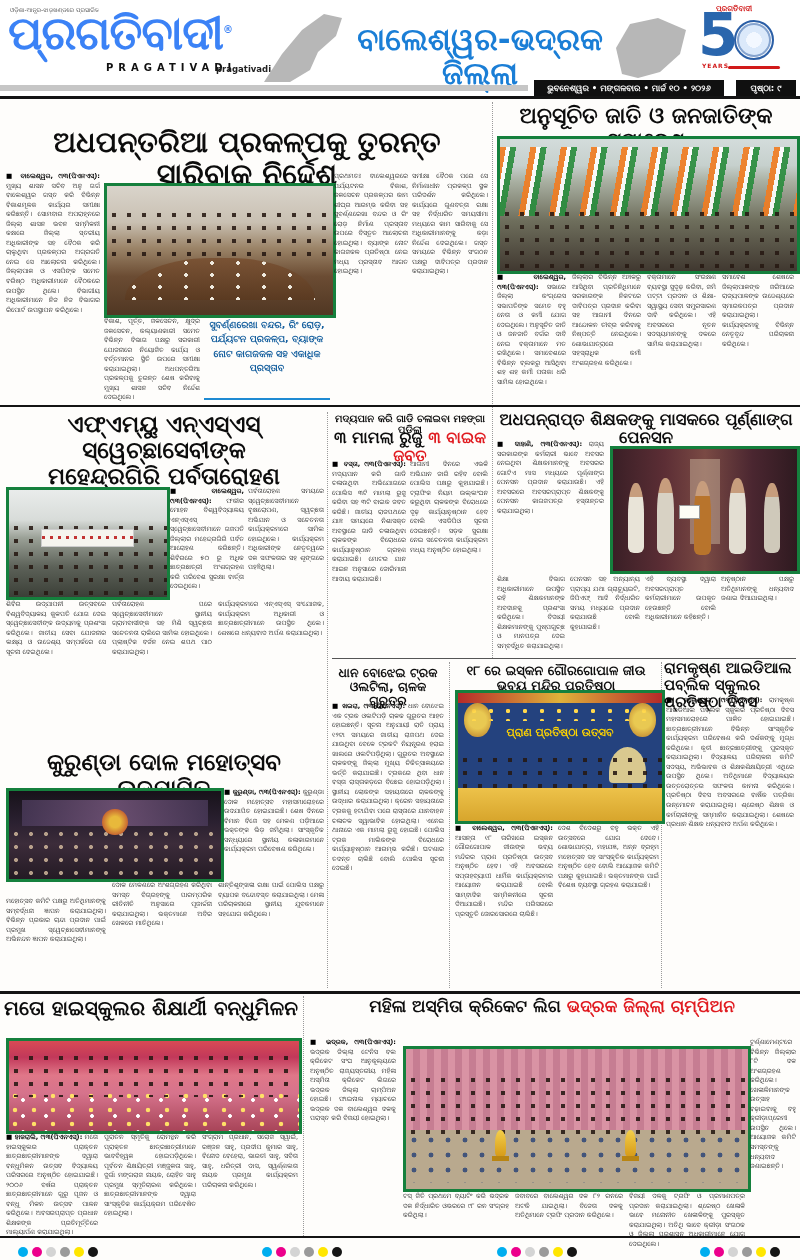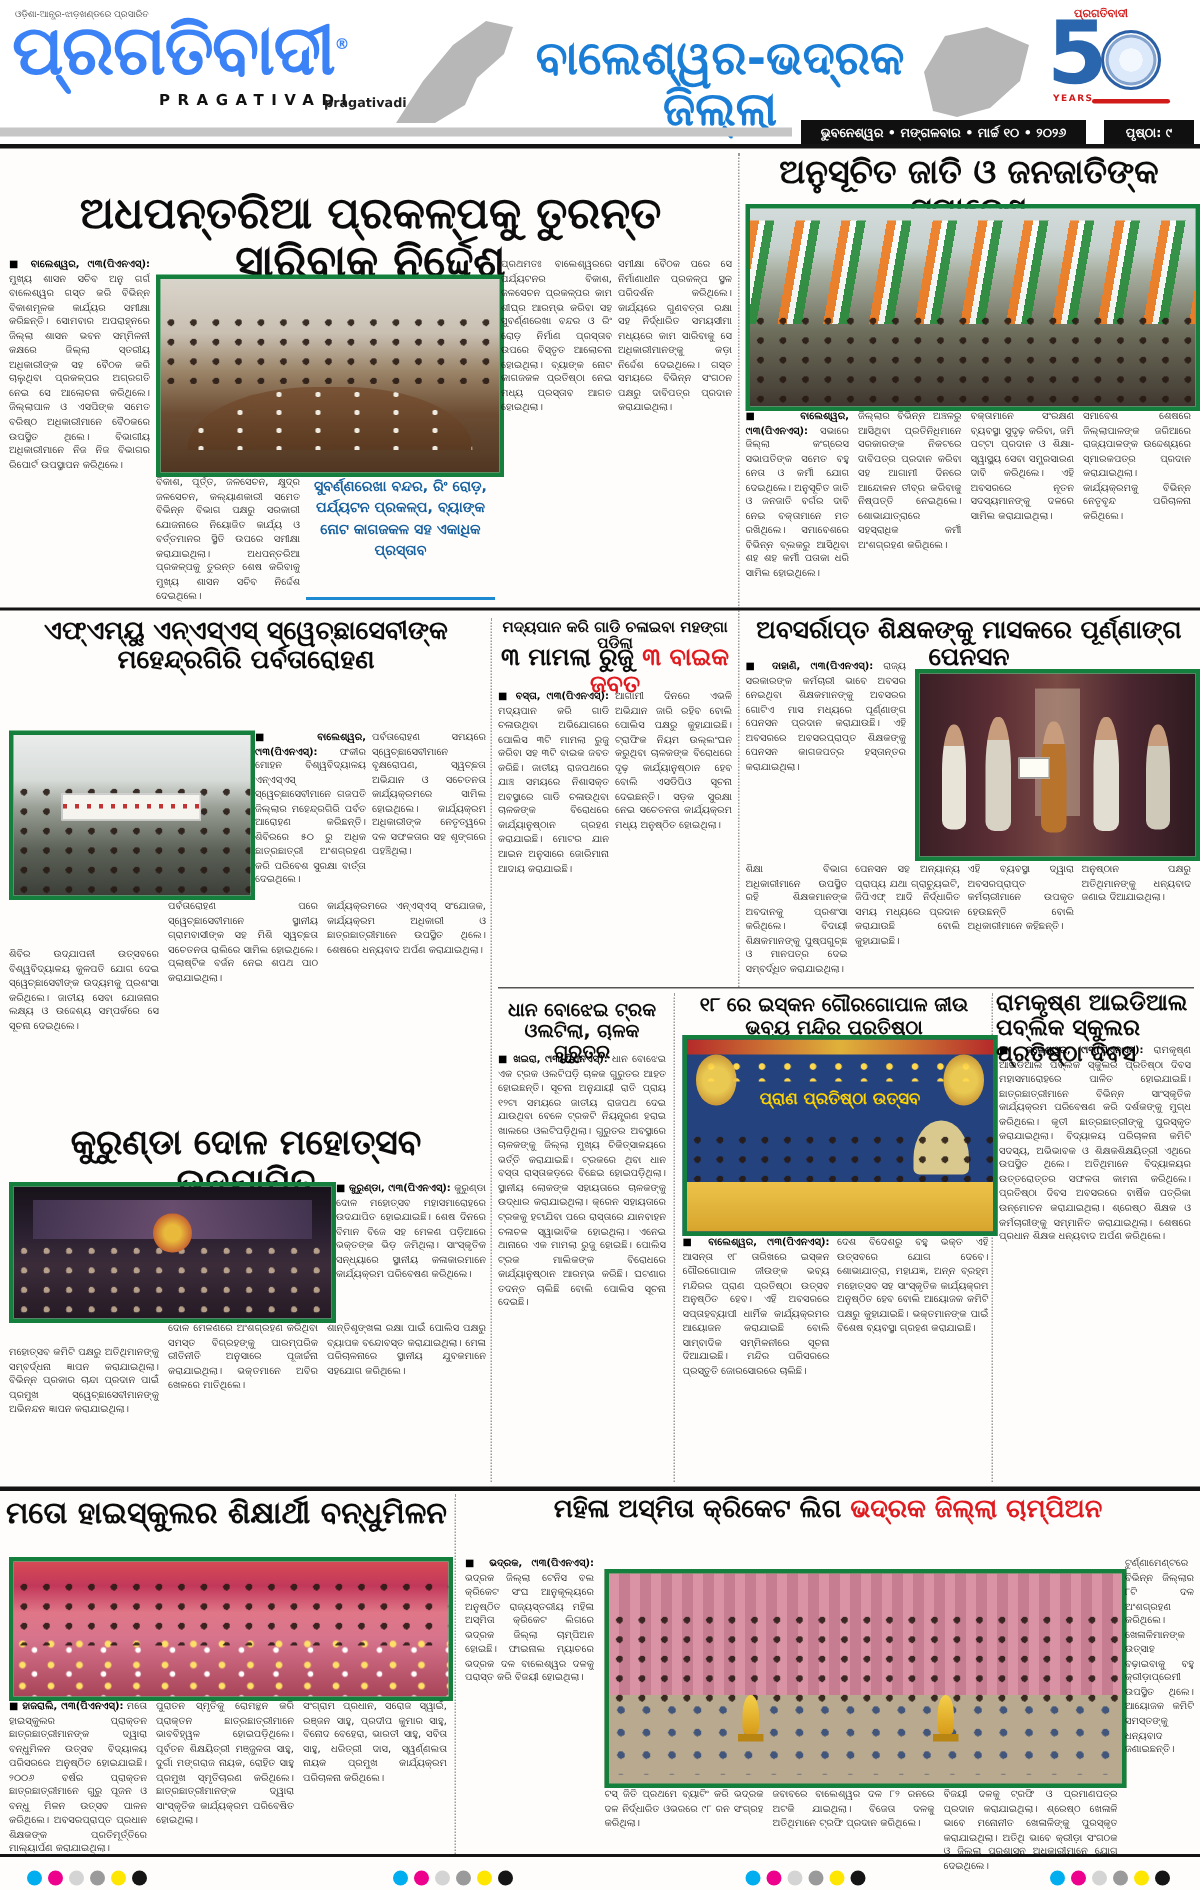--- a/index.html
+++ b/index.html
@@ -90,45 +90,45 @@
     <div style="position:absolute;left:0;top:6%;right:0;height:52%;background:repeating-linear-gradient(100deg,rgba(240,125,35,.92) 0 6px,rgba(255,255,255,.9) 6px 10px,rgba(40,140,60,.9) 10px 16px,rgba(0,0,0,0) 16px 30px);"></div>
     <div class="crowd" style="top:52%;height:48%;"></div>
   </div>
   <div class="c bc" style="left:497px;top:273px;width:69px;height:128px;">
     <span class="dl">■ ବାଲେଶ୍ୱର, ୯ା୩(ପିଏନଏସ୍):</span> <span>ସଭାରେ ଜିଲ୍ଲା କଂଗ୍ରେସ ସଭାପତିଙ୍କ ସମେତ ବହୁ ନେତା ଓ କର୍ମୀ ଯୋଗ ଦେଇଥିଲେ। ଅନୁସୂଚିତ ଜାତି ଓ ଜନଜାତି ବର୍ଗର ଦାବି ନେଇ ବକ୍ତାମାନେ ମତ ରଖିଥିଲେ। ସମାବେଶରେ ବିଭିନ୍ନ ବ୍ଲକରୁ ଆସିଥିବା ଶହ ଶହ କର୍ମୀ ପତାକା ଧରି ସାମିଲ ହୋଇଥିଲେ।</span>
   </div>
   <div class="c bc" style="left:572px;top:273px;width:69px;height:128px;">ଜିଲ୍ଲାର ବିଭିନ୍ନ ଅଞ୍ଚଳରୁ ଆସିଥିବା ପ୍ରତିନିଧିମାନେ ସରକାରଙ୍କ ନିକଟରେ ଦାବିପତ୍ର ପ୍ରଦାନ କରିବା ସହ ଆଗାମୀ ଦିନରେ ଆନ୍ଦୋଳନ ତୀବ୍ର କରିବାକୁ ନିଷ୍ପତ୍ତି ନେଇଥିଲେ। ଶୋଭାଯାତ୍ରାରେ ସହସ୍ରାଧିକ କର୍ମୀ ଅଂଶଗ୍ରହଣ କରିଥିଲେ।</div>
   <div class="c bc" style="left:647px;top:273px;width:69px;height:128px;">ବକ୍ତାମାନେ ସଂରକ୍ଷଣ ବ୍ୟବସ୍ଥା ସୁଦୃଢ଼ କରିବା, ଜମି ପଟ୍ଟା ପ୍ରଦାନ ଓ ଶିକ୍ଷା-ସ୍ୱାସ୍ଥ୍ୟ ସେବା ସମ୍ପ୍ରସାରଣ ଦାବି କରିଥିଲେ। ଏହି ଅବସରରେ ନୂତନ ସଦସ୍ୟମାନଙ୍କୁ ଦଳରେ ସାମିଲ କରାଯାଇଥିଲା।</div>
   <div class="c bc" style="left:722px;top:273px;width:72px;height:128px;">ସମାବେଶ ଶେଷରେ ଜିଲ୍ଲାପାଳଙ୍କ ଜରିଆରେ ରାଜ୍ୟପାଳଙ୍କ ଉଦ୍ଦେଶ୍ୟରେ ସ୍ମାରକପତ୍ର ପ୍ରଦାନ କରାଯାଇଥିଲା। କାର୍ଯ୍ୟକ୍ରମକୁ ବିଭିନ୍ନ ନେତୃବୃନ୍ଦ ପରିଚାଳନା କରିଥିଲେ।</div>
 
-  <div class="c h" style="left:4px;top:412px;width:320px;font-size:17px;">
+  <div class="c h" style="left:4px;top:412px;width:320px;font-size:23px;">
     <span>ଏଫ୍‌ଏମ୍‌ୟୁ ଏନ୍‌ଏସ୍‌ଏସ୍ ସ୍ୱେଚ୍ଛାସେବୀଙ୍କ</span><br><span>ମହେନ୍ଦ୍ରଗିରି ପର୍ବତାରୋହଣ</span>
   </div>
   <div class="c photo" style="left:6px;top:487px;width:158px;height:107px;background:linear-gradient(180deg,#e9eceb 0%,#d8dcd9 28%,#9aa096 45%,#5c6158 72%,#3b3f37 100%);">
     <div class="crowd" style="top:30%;height:70%;"></div>
     <div style="position:absolute;left:20%;top:36%;width:58%;height:15%;background:#f5f4ee;border:1px solid #ccc;background-image:repeating-linear-gradient(90deg,#c23333 0 3px,transparent 3px 8px);background-size:100% 3px;background-position:center;background-repeat:no-repeat;"></div>
   </div>
   <div class="c bc" style="left:170px;top:487px;width:74px;height:108px;">
     <span class="dl">■ ବାଲେଶ୍ୱର, ୯ା୩(ପିଏନଏସ୍):</span> <span>ଫକୀର ମୋହନ ବିଶ୍ୱବିଦ୍ୟାଳୟ ଏନ୍‌ଏସ୍‌ଏସ୍ ସ୍ୱେଚ୍ଛାସେବୀମାନେ ଗଜପତି ଜିଲ୍ଲାର ମହେନ୍ଦ୍ରଗିରି ପର୍ବତ ଆରୋହଣ କରିଛନ୍ତି। ଶିବିରରେ ୫୦ ରୁ ଅଧିକ ଛାତ୍ରଛାତ୍ରୀ ଅଂଶଗ୍ରହଣ କରି ପରିବେଶ ସୁରକ୍ଷା ବାର୍ତ୍ତା ଦେଇଥିଲେ।</span>
   </div>
   <div class="c bc" style="left:248px;top:487px;width:76px;height:108px;">ପର୍ବତାରୋହଣ ସମୟରେ ସ୍ୱେଚ୍ଛାସେବୀମାନେ ବୃକ୍ଷରୋପଣ, ସ୍ୱଚ୍ଛତା ଅଭିଯାନ ଓ ସଚେତନତା କାର୍ଯ୍ୟକ୍ରମରେ ସାମିଲ ହୋଇଥିଲେ। କାର୍ଯ୍ୟକ୍ରମ ଅଧିକାରୀଙ୍କ ନେତୃତ୍ୱରେ ଦଳ ସଫଳତାର ସହ ଶୃଙ୍ଗରେ ପହଞ୍ଚିଥିଲା।</div>
-  <div class="c bc" style="left:6px;top:600px;width:100px;height:146px;margin-top:32px;">ଶିବିର ଉଦ୍‌ଯାପନୀ ଉତ୍ସବରେ ବିଶ୍ୱବିଦ୍ୟାଳୟ କୁଳପତି ଯୋଗ ଦେଇ ସ୍ୱେଚ୍ଛାସେବୀଙ୍କ ଉଦ୍ୟମକୁ ପ୍ରଶଂସା କରିଥିଲେ। ଜାତୀୟ ସେବା ଯୋଜନାର ଲକ୍ଷ୍ୟ ଓ ଉଦ୍ଦେଶ୍ୟ ସମ୍ପର୍କରେ ସେ ସୂଚନା ଦେଇଥିଲେ।</div>
+  <div class="c bc" style="left:6px;top:600px;width:100px;height:146px;">ଶିବିର ଉଦ୍‌ଯାପନୀ ଉତ୍ସବରେ ବିଶ୍ୱବିଦ୍ୟାଳୟ କୁଳପତି ଯୋଗ ଦେଇ ସ୍ୱେଚ୍ଛାସେବୀଙ୍କ ଉଦ୍ୟମକୁ ପ୍ରଶଂସା କରିଥିଲେ। ଜାତୀୟ ସେବା ଯୋଜନାର ଲକ୍ଷ୍ୟ ଓ ଉଦ୍ଦେଶ୍ୟ ସମ୍ପର୍କରେ ସେ ସୂଚନା ଦେଇଥିଲେ।</div>
   <div class="c bc" style="left:112px;top:600px;width:100px;height:146px;">ପର୍ବତାରୋହଣ ପରେ ସ୍ୱେଚ୍ଛାସେବୀମାନେ ସ୍ଥାନୀୟ ଗ୍ରାମବାସୀଙ୍କ ସହ ମିଶି ସ୍ୱଚ୍ଛତା ସଚେତନତା ରାଲିରେ ସାମିଲ ହୋଇଥିଲେ। ପ୍ଲାଷ୍ଟିକ ବର୍ଜନ ନେଇ ଶପଥ ପାଠ କରାଯାଇଥିଲା।</div>
   <div class="c bc" style="left:218px;top:600px;width:106px;height:146px;">କାର୍ଯ୍ୟକ୍ରମରେ ଏନ୍‌ଏସ୍‌ଏସ୍ ସଂଯୋଜକ, କାର୍ଯ୍ୟକ୍ରମ ଅଧିକାରୀ ଓ ଛାତ୍ରଛାତ୍ରୀମାନେ ଉପସ୍ଥିତ ଥିଲେ। ଶେଷରେ ଧନ୍ୟବାଦ ଅର୍ପଣ କରାଯାଇଥିଲା।</div>
 
   <div class="c h" style="left:332px;top:413px;width:156px;font-size:10px;">ମଦ୍ୟପାନ କରି ଗାଡି ଚଳାଇବା ମହଙ୍ଗା ପଡିଲା</div>
   <div class="c h" style="left:332px;top:429px;width:156px;font-size:16px;">
     <span>୩ ମାମଲା ରୁଜୁ </span><span class="red">୩ ବାଇକ ଜବତ</span>
   </div>
   <div class="c bc" style="left:332px;top:460px;width:74px;height:194px;">
     <span class="dl">■ ବସ୍ତା, ୯ା୩(ପିଏନଏସ୍):</span> <span>ମଦ୍ୟପାନ କରି ଗାଡି ଚଳାଉଥିବା ଅଭିଯୋଗରେ ପୋଲିସ ୩ଟି ମାମଲା ରୁଜୁ କରିବା ସହ ୩ଟି ବାଇକ ଜବତ କରିଛି। ଜାତୀୟ ରାଜପଥରେ ଯାଞ୍ଚ ସମୟରେ ନିଶାସକ୍ତ ଅବସ୍ଥାରେ ଗାଡି ଚଳାଉଥିବା ଚାଳକଙ୍କ ବିରୋଧରେ କାର୍ଯ୍ୟାନୁଷ୍ଠାନ ଗ୍ରହଣ କରାଯାଇଛି। ମୋଟର ଯାନ ଆଇନ ଅନୁସାରେ ଜୋରିମାନା ଆଦାୟ କରାଯାଇଛି।</span>
   </div>
   <div class="c bc" style="left:410px;top:460px;width:78px;height:194px;">ଆଗାମୀ ଦିନରେ ଏଭଳି ଅଭିଯାନ ଜାରି ରହିବ ବୋଲି ପୋଲିସ ପକ୍ଷରୁ କୁହାଯାଇଛି। ଟ୍ରାଫିକ ନିୟମ ଉଲ୍ଲଂଘନ କରୁଥିବା ଚାଳକଙ୍କ ବିରୋଧରେ ଦୃଢ଼ କାର୍ଯ୍ୟାନୁଷ୍ଠାନ ହେବ ବୋଲି ଏସଡିପିଓ ସୂଚନା ଦେଇଛନ୍ତି। ସଡ଼କ ସୁରକ୍ଷା ନେଇ ସଚେତନତା କାର୍ଯ୍ୟକ୍ରମ ମଧ୍ୟ ଅନୁଷ୍ଠିତ ହୋଇଥିଲା।</div>
 
-  <div class="c h" style="left:497px;top:411px;width:298px;font-size:16.5px;">ଅବସର୍ରାପ୍ତ ଶିକ୍ଷକଙ୍କୁ ମାସକରେ ପୂର୍ଣ୍ଣାଙ୍ଗ ପେନସନ</div>
+  <div class="c h" style="left:497px;top:411px;width:298px;font-size:16.5px;">ଅଧପନ୍ରାପ୍ତ ଶିକ୍ଷକଙ୍କୁ ମାସକରେ ପୂର୍ଣ୍ଣାଙ୍ଗ ପେନସନ</div>
   <div class="c bc" style="left:497px;top:440px;width:107px;height:130px;">
     <span class="dl">■ ଦାହାଣି, ୯ା୩(ପିଏନଏସ୍):</span> <span>ରାଜ୍ୟ ସରକାରଙ୍କ କର୍ମଚାରୀ ଭାବେ ଅବସର ନେଇଥିବା ଶିକ୍ଷକମାନଙ୍କୁ ଅବସରର ଗୋଟିଏ ମାସ ମଧ୍ୟରେ ପୂର୍ଣ୍ଣାଙ୍ଗ ପେନସନ ପ୍ରଦାନ କରାଯାଉଛି। ଏହି ଅବସରରେ ଅବସରପ୍ରାପ୍ତ ଶିକ୍ଷକଙ୍କୁ ପେନସନ କାଗଜପତ୍ର ହସ୍ତାନ୍ତର କରାଯାଇଥିଲା।</span>
   </div>
   <div class="c photo" style="left:610px;top:446px;width:184px;height:122px;background:linear-gradient(90deg,#3a1f26 0%,#5c2e35 28%,#7a4a44 50%,#4a2630 76%,#2f1a20 100%);">
     <div style="position:absolute;left:42%;top:8%;width:16%;height:70%;background:#c9b49b;opacity:.5;"></div>
     <div class="fig" style="--s:#e9e4d8;left:8%;top:28%;width:16px;height:70px;"></div>
     <div class="fig" style="--s:#d8d2c4;left:24%;top:24%;width:17px;height:76px;"></div>
     <div class="fig" style="--s:#b8742c;left:44%;top:26%;width:17px;height:74px;"></div>
     <div class="fig" style="--s:#e3ded2;left:63%;top:24%;width:17px;height:76px;"></div>
     <div class="fig" style="--s:#cfc9ba;left:82%;top:28%;width:16px;height:70px;"></div>

